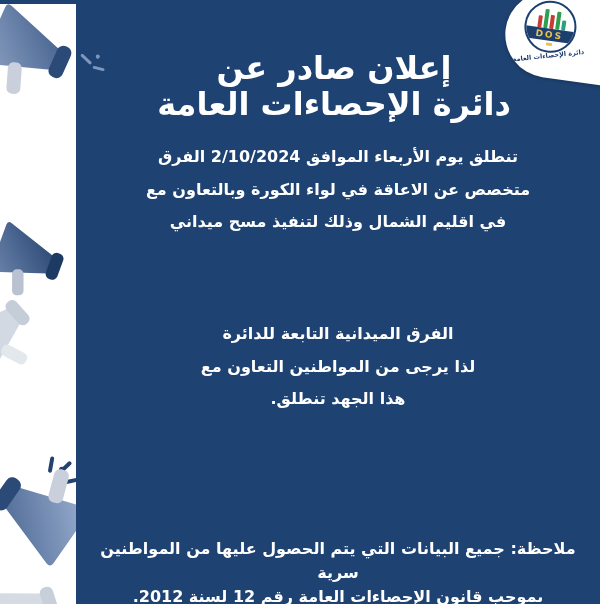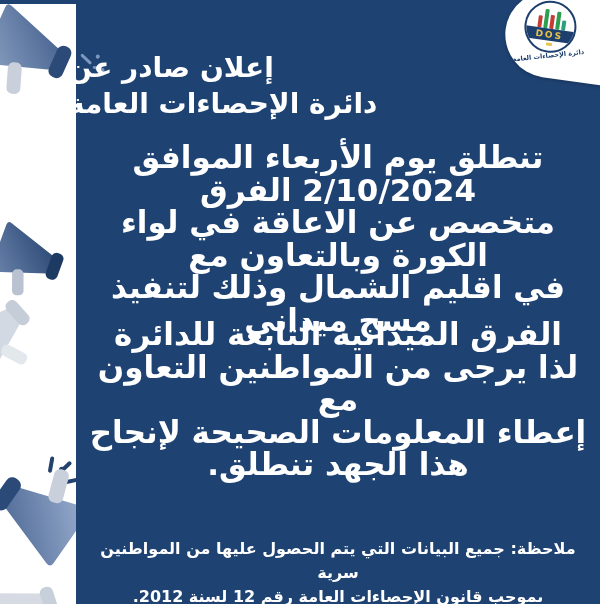--- a/index.html
+++ b/index.html
@@ -47,26 +47,26 @@
     letter-spacing:2px;direction:ltr;
   }
   .dos-year-dot{position:absolute;left:22px;top:40px;width:6px;height:3px;background:#e8c24a;border-radius:1px;}
   .logo-arabic{
     position:absolute;left:0px;top:60px;width:92px;text-align:center;
     font-size:6.5px;font-weight:bold;color:#1d3f6e;transform:rotate(-14deg);
     white-space:nowrap;
   }
   
   .title-block{
-    position:absolute;left:68px;right:0;top:50px;text-align:left;
-    color:#ffffff;font-weight:bold;font-size:28px;line-height:36px;
+    position:absolute;left:68px;right:0;top:50px;text-align:center;
+    color:#ffffff;font-weight:bold;font-size:32px;line-height:36px;
   }
   .para{
     position:absolute;left:80px;right:4px;text-align:center;
-    color:#ffffff;font-weight:bold;font-size:31px;line-height:32.5px;
+    color:#ffffff;font-weight:bold;font-size:16px;line-height:32.5px;
   }
   .p1{top:141px;}
   .p2{top:318px;}
   .note{
     position:absolute;left:80px;right:4px;top:537px;text-align:center;
     color:#ffffff;font-weight:bold;font-size:16px;line-height:24px;
   }
 </style>
 </head>
 <body>
@@ -176,21 +176,20 @@
   </div>
 
   <div class="para p1">
       <div>تنطلق يوم الأربعاء الموافق 2/10/2024 الفرق</div>
       <div>متخصص عن الاعاقة في لواء الكورة وبالتعاون مع</div>
       <div>في اقليم الشمال وذلك لتنفيذ مسح ميداني</div>
     </div>
   <div class="para p2">
       <div>الفرق الميدانية التابعة للدائرة</div>
       <div>لذا يرجى من المواطنين التعاون مع</div>
-      <div>إعطاء المعلومات الصحيحة لإنجاح</div>
       <div>هذا الجهد تنطلق.</div>
     </div>
 
   <div class="note">
       <div>ملاحظة: جميع البيانات التي يتم الحصول عليها من المواطنين سرية</div>
       <div>بموجب قانون الإحصاءات العامة رقم 12 لسنة 2012.</div>
     </div>
 
 </div>
 

